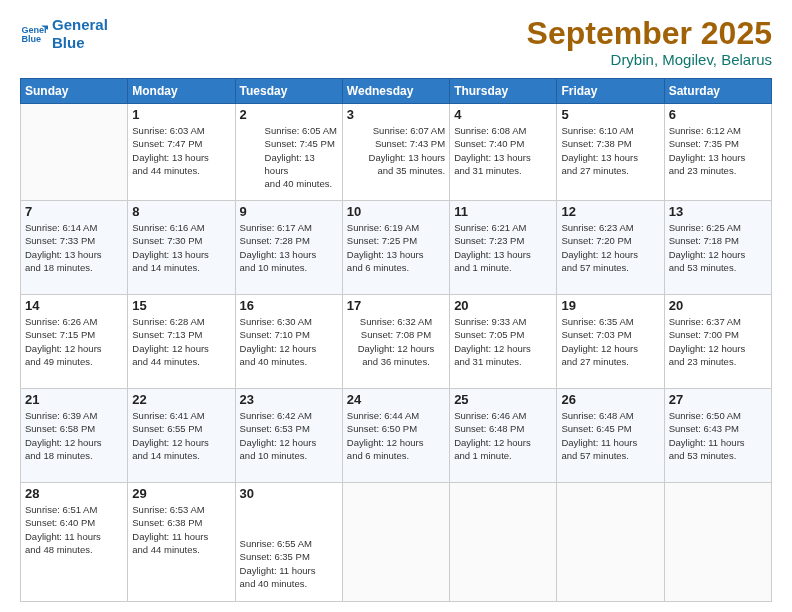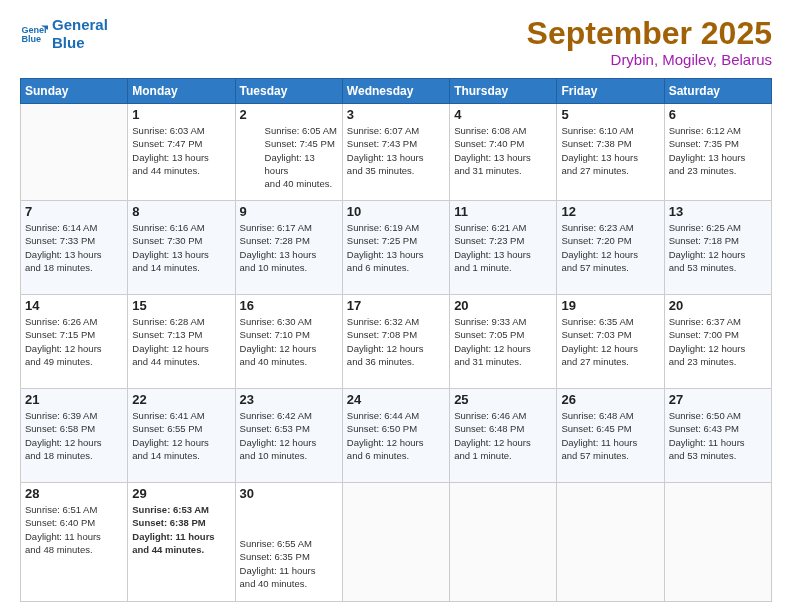--- a/index.html
+++ b/index.html
@@ -36,21 +36,21 @@
       text-align: right;
     }
     .month-title {
       font-size: 32px;
       font-weight: bold;
       color: #a16207;
       line-height: 1.1;
     }
     .location {
       font-size: 15px;
-      color: #a21caf;
+      color: #0f766e;
       text-align: right;
     }
     .calendar {
       flex: 1;
       border: 1px solid #ccc;
       border-collapse: collapse;
       width: 100%;
       table-layout: fixed;
       padding-left: 7px;
     }
@@ -142,21 +142,21 @@
           </td>
           <td>
             <span class="day-number">2</span>
             <div class="day-info" style="white-space: pre-line; margin-left: 25px;">Sunrise: 6:05 AM
 Sunset: 7:45 PM
 Daylight: 13 hours
 and 40 minutes.</div>
           </td>
           <td>
             <span class="day-number">3</span>
-            <div class="day-info" style="white-space: pre-line;">Sunrise: 6:07 AM
+            <div class="day-info" style="white-space: pre-line; text-align: right;">Sunrise: 6:07 AM
 Sunset: 7:43 PM
 Daylight: 13 hours
 and 35 minutes.</div>
           </td>
           <td>
             <span class="day-number">4</span>
             <div class="day-info" style="white-space: pre-line;">Sunrise: 6:08 AM
 Sunset: 7:40 PM
 Daylight: 13 hours
 and 31 minutes.</div>
@@ -244,21 +244,21 @@
           </td>
           <td>
             <span class="day-number">16</span>
             <div class="day-info" style="white-space: pre-line;">Sunrise: 6:30 AM
 Sunset: 7:10 PM
 Daylight: 12 hours
 and 40 minutes.</div>
           </td>
           <td>
             <span class="day-number">17</span>
-            <div class="day-info" style="white-space: pre-line;">Sunrise: 6:32 AM
+            <div class="day-info" style="white-space: pre-line; text-align: center;">Sunrise: 6:32 AM
 Sunset: 7:08 PM
 Daylight: 12 hours
 and 36 minutes.</div>
           </td>
           <td>
             <span class="day-number">20</span>
             <div class="day-info" style="white-space: pre-line;">Sunrise: 9:33 AM
 Sunset: 7:05 PM
 Daylight: 12 hours
 and 31 minutes.</div>
@@ -332,21 +332,21 @@
         <tr>
           <td>
             <span class="day-number">28</span>
             <div class="day-info" style="white-space: pre-line;">Sunrise: 6:51 AM
 Sunset: 6:40 PM
 Daylight: 11 hours
 and 48 minutes.</div>
           </td>
           <td>
             <span class="day-number">29</span>
-            <div class="day-info" style="white-space: pre-line; font-weight: bold;">Sunrise: 6:53 AM
+            <div class="day-info" style="white-space: pre-line;">Sunrise: 6:53 AM
 Sunset: 6:38 PM
 Daylight: 11 hours
 and 44 minutes.</div>
           </td>
           <td>
             <span class="day-number">30</span>
             <div class="day-info" style="white-space: pre-line; margin-top: 36px;">Sunrise: 6:55 AM
 Sunset: 6:35 PM
 Daylight: 11 hours
 and 40 minutes.</div>

